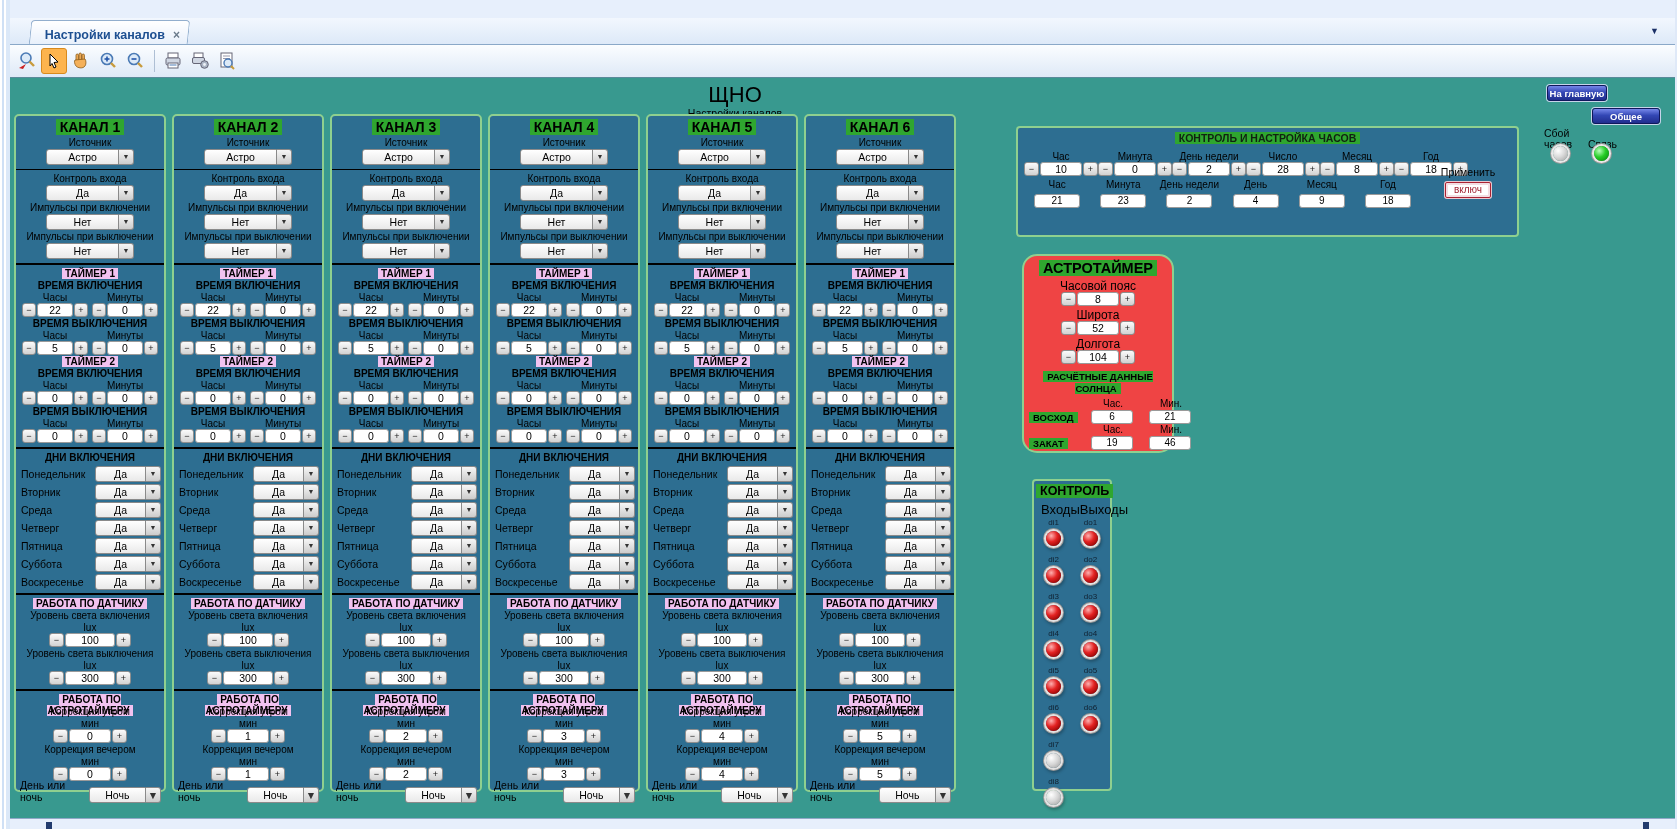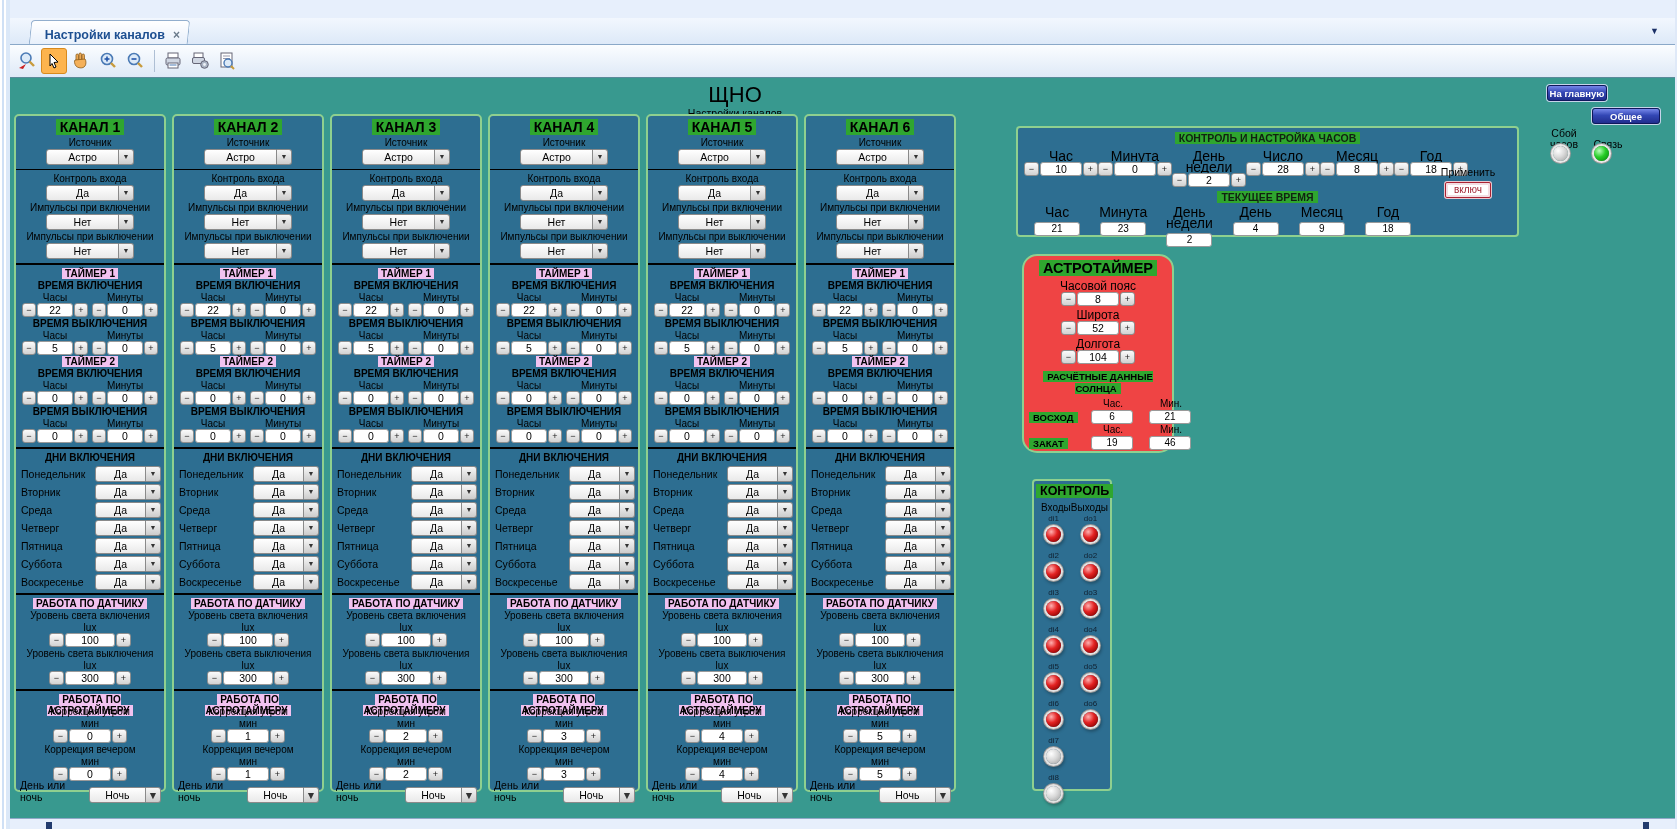--- a/index.html
+++ b/index.html
@@ -59,21 +59,21 @@
   .nav-btn {
     position:absolute; height:16px;
     background:linear-gradient(#7688ea,#3347b5 45%,#202e8e);
     border:1px solid #10175c; border-radius:3px;
     box-shadow:0 0 0 1px #c6d4ea;
     color:#fff; font-weight:bold; font-size:9.5px; line-height:13px;
     text-align:center; width:60px;
   }
   .nav-home { left:1537px; top:7px; }
   .nav-general { left:1541px; top:30px; width:68px;margin-left:41px; }
-  .nav-ind-label { position:absolute; font-size:10.5px; line-height:11px; text-align:center; }
+  .nav-ind-label { position:absolute; font-size:10.5px; line-height:11px; text-align:left; }
   .nav-led { position:absolute; width:15px; height:15px; border-radius:50%; }
   .led-gray { background:radial-gradient(circle at 35% 32%, #ffffff 0%, #d9d9d9 45%, #a8a8a8 90%);
     box-shadow:0 0 0 2px #e8e8e8, 0 0 0 3px #9a9a9a; }
   .led-green { background:radial-gradient(circle at 35% 32%, #b9ffb9 0%, #27cd27 45%, #0b8c0b 90%);
     box-shadow:0 0 0 2px #e8e8e8, 0 0 0 3px #9a9a9a; }
   
   .hl-green { background:#2fa62f; padding:0 4px; }
   .hl-pink { background:#f2c2f0; padding:0 3px; }
   .dd { display:flex; height:16px; margin:1px auto 0; width:88px; }
   .dd-sm { width:66px; margin:0; }
@@ -125,21 +125,21 @@
   .dn-row .dd { width:74px; margin:0; }
   
   .clock-panel {
     position:absolute; left:1006px; top:48px; width:503px; height:111px;
     background:#2d6e91; border:2px solid #8fd08f; border-radius:4px; padding:4px 6px;
   }
   .cp-title { text-align:center; font-size:10.5px; font-weight:bold; line-height:13px; }
   .cp-title .hl-green, .cp-cur .hl-green { color:#121; }
   .cp-fields { display:flex; justify-content:space-between; margin-top:6px; padding-right:90px; }
   .cp-col { width:76px; text-align:center; }
-  .cp-col .flabel { font-size:14px; line-height:11px; }
+  .cp-col .flabel { font-size:10px; line-height:11px; }
   .cp-cur { text-align:center; font-size:10.5px; font-weight:bold; line-height:13px; margin-top:4px; }
   .cp-apply { position:absolute; right:10px; top:38px; width:78px; text-align:center; }
   .cp-apply .alabel { font-size:10.5px; }
   .apply-btn {
     margin-top:4px; padding:1px 8px 2px; font-size:10px; font-family:inherit;
     color:#a22535; background:#ffffff; border:1px solid #a23; border-radius:2px;
     box-shadow:inset 0 0 0 2px #f3dde2, 0 0 0 1px #e8c8cf;
   }
   
   .astro-panel {
@@ -152,21 +152,21 @@
   .sun-grid { display:grid; grid-template-columns:48px 44px 44px; column-gap:14px; margin-top:3px; align-items:center; }
   .sun-grid .h { font-size:10px; text-align:center; line-height:12px; }
   .sun-grid .rowlbl { font-size:9.5px; font-weight:bold; }
   .sun-grid .ro-box { width:42px; }
   
   .control-panel {
     position:absolute; left:1022px; top:401px; width:80px; height:312px;
     background:#2d6e91; border:2px solid #8fd08f; border-radius:4px; padding:3px 2px;
   }
   .ctl-title { text-align:center; font-size:12.5px; font-weight:bold; line-height:15px; }
-  .ctl-heads { display:flex; padding:3px 5px 0; font-size:10px; }
+  .ctl-heads { display:flex; padding:3px 5px 0; font-size:13px; }
   .led-cols { display:flex; justify-content:space-between; padding:0 10px; }
   .led-col { display:flex; flex-direction:column; align-items:center; }
   .led-item { display:flex; flex-direction:column; align-items:center; height:36px; margin-top:1px; }
   .led-label { font-size:8px; color:#102030; line-height:9px; margin-bottom:4px; }
   .led {
     width:15px; height:15px; border-radius:50%;
     background:radial-gradient(circle at 35% 32%, #ffb0b0 0%, #e32222 42%, #a00808 75%, #6d0404 100%);
     box-shadow:0 0 0 2px #e2e2e2, 0 0 0 3px #989898, 1px 2px 3px 3px rgba(0,0,0,.25);
   }
   .led.off { background:radial-gradient(circle at 35% 32%, #ffffff 0%, #d6d6d6 48%, #a2a2a2 92%); }
@@ -1487,21 +1487,20 @@
       </div>
       <div class="cp-col">
         <div class="flabel">Год</div>
         <div class="stepper">
           <button class="st-btn">−</button>
           <span class="st-val">18</span>
           <button class="st-btn">+</button>
         </div>
       </div>
     </div>
-    <div class="cp-cur"><span class="hl-green">ТЕКУЩЕЕ ВРЕМЯ</span></div>
     <div class="cp-fields" style="margin-top:3px;">
       <div class="cp-col">
         <div class="flabel">Час</div>
         <span class="ro-box">21</span>
       </div>
       <div class="cp-col">
         <div class="flabel">Минута</div>
         <span class="ro-box">23</span>
       </div>
       <div class="cp-col">

